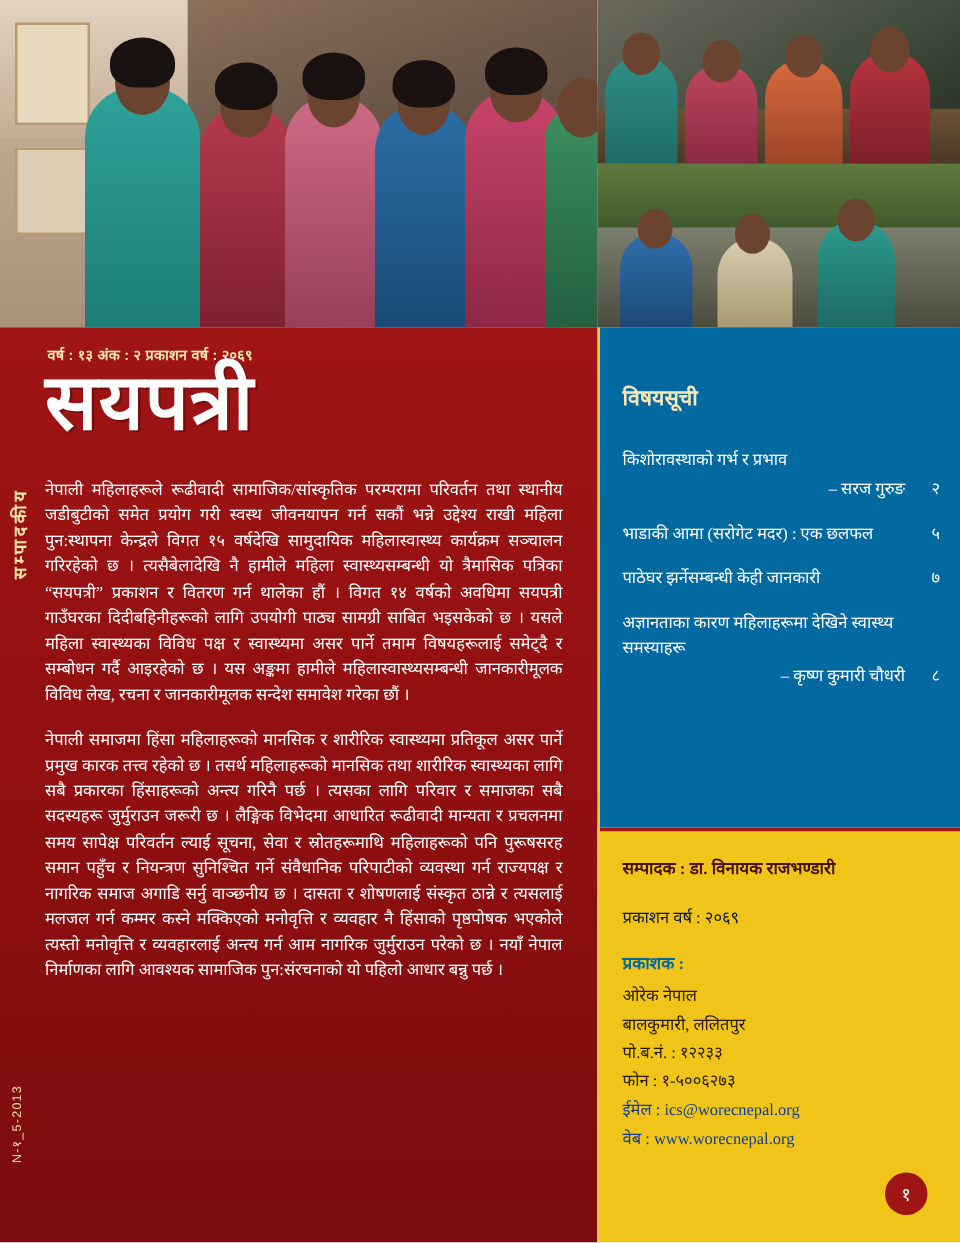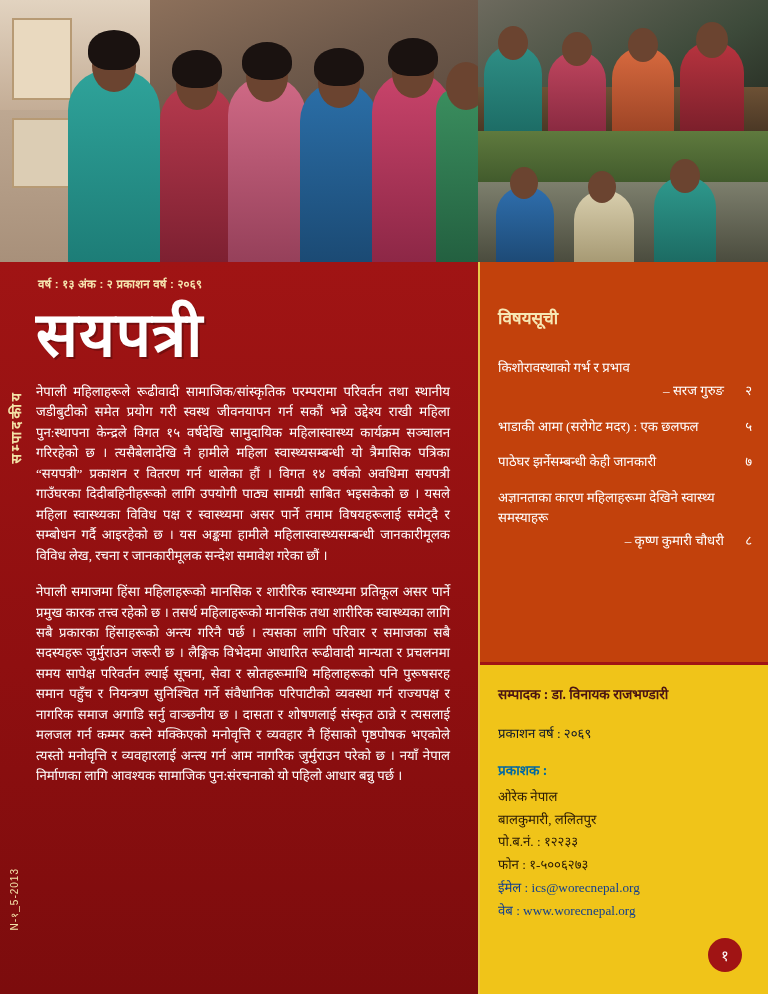--- a/index.html
+++ b/index.html
@@ -35,39 +35,39 @@
   .left-col { width: 478px; height: 732px; background: #9c1414; position: relative;
     background: linear-gradient(180deg,#a01414 0%, #8f0f10 55%, #7c0c0d 100%); }
   .right-col { width: 290px; height: 732px; position: relative; }
 
   .top-line { position: absolute; left: 38px; top: 14px; color: #f6e6b0; font-size: 11.5px;
     letter-spacing: .2px; font-weight: 700; }
 
   .masthead { position: absolute; left: 36px; top: 30px; color: #ffffff;
     font-size: 62px; font-weight: 700; line-height: 1;
     font-family: "Liberation Serif", serif;
-    text-shadow: 2px 2px 0 rgba(0,0,0,.25); letter-spacing: 1px; margin-top: 12px; }
+    text-shadow: 2px 2px 0 rgba(0,0,0,.25); letter-spacing: 1px; }
 
   .sidetext { position: absolute; left: 6px; top: 128px; width: 26px;
     color: #f3e3a8; font-size: 14px; font-weight: 700;
     writing-mode: vertical-rl; transform: rotate(180deg); letter-spacing: 3px; }
 
   .issue-code { position: absolute; left: 8px; bottom: 64px; width: 20px;
     color: #f3e3a8; font-size: 10px;
     writing-mode: vertical-rl; transform: rotate(180deg); letter-spacing: 1px; }
 
   .edit-body { position: absolute; left: 36px; top: 120px; width: 414px;
     color: #ffffff; font-size: 13.2px; line-height: 1.55; text-align: justify;
     font-family: "Liberation Serif", serif; }
   .edit-body p { margin: 0 0 13px 0; }
   .edit-body p.p2 { margin-top: 16px; }
 
   
   .toc-box { position: absolute; left: 0; top: 0; width: 290px; height: 400px;
-    background: #c2410c; border-left: 2px solid #e8c84a; }
+    background: #0369a1; border-left: 2px solid #e8c84a; }
   .toc-title { position: absolute; left: 18px; top: 44px; color: #f7e7b4; font-size: 17px;
     font-weight: 700; font-family: "Liberation Serif", serif; }
   .toc-list { position: absolute; left: 18px; top: 96px; width: 254px; color: #ffffff;
     font-family: "Liberation Serif", serif; font-size: 13.2px; line-height: 1.5; }
   .toc-item { margin-bottom: 16px; position: relative; }
   .toc-item .t { display: block; padding-right: 26px; }
   .toc-item .auth { display: block; text-align: right; padding-right: 28px; margin-top: 3px; }
   .toc-item .pg { position: absolute; right: 0; color: #ffffff; }
   .toc-item .pg.low { bottom: 0; }
 

